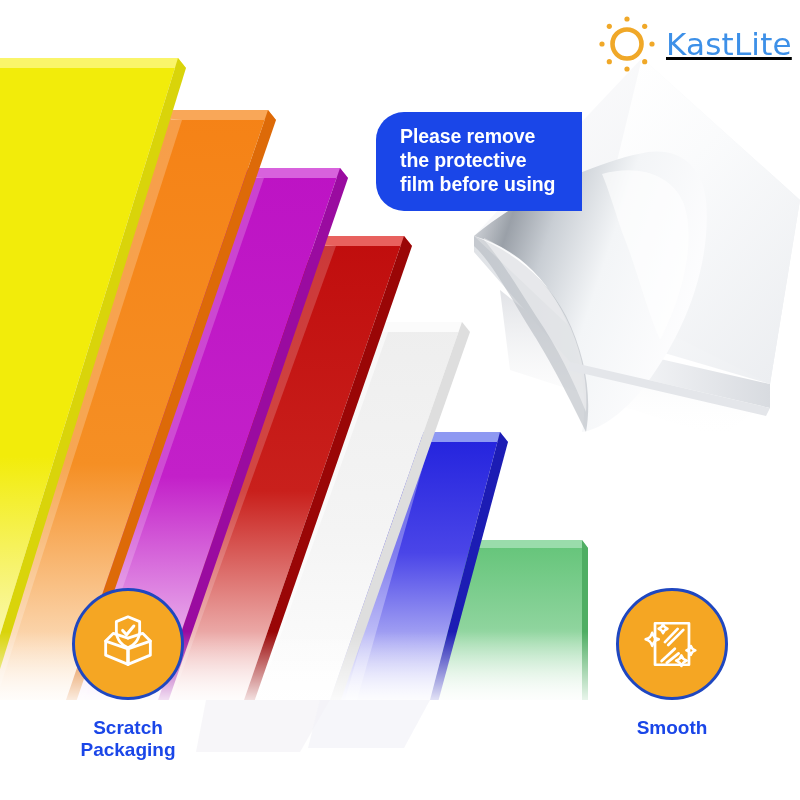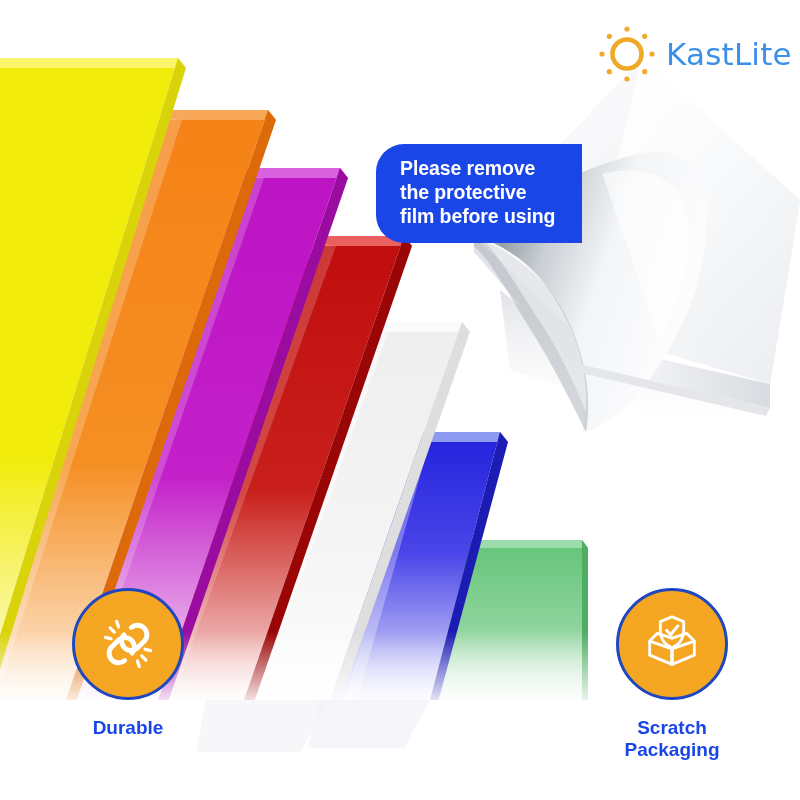--- a/index.html
+++ b/index.html
@@ -32,25 +32,26 @@
     left: 470px;
     top: 40px;
     width: 330px;
     height: 400px;
   }
 
   
   #brand-logo {
     position: absolute;
     left: 596px;
-    top: 24px;
+    top: 14px;
     display: flex;
     align-items: center;
     gap: 8px;
     height: 60px;
+    text-decoration: underline;
   }
   #brand-logo .sun-wrap {
     width: 62px;
     height: 62px;
     flex: 0 0 62px;
   }
   #brand-name {
     font-size: 31px;
     font-weight: 500;
     letter-spacing: .2px;
@@ -68,21 +69,20 @@
     padding: 13px 16px 15px 24px;
     box-sizing: border-box;
     background: #1a46e8;
     border-top-left-radius: 28px;
     border-bottom-left-radius: 28px;
     color: #ffffff;
     font-size: 19.5px;
     font-weight: bold;
     line-height: 1.22;
     letter-spacing: -.1px;
-    margin-top: 32px;
   }
 
   
   #feature-row {
     position: absolute;
     left: 40px;
     top: 588px;
     width: 720px;
     display: flex;
     justify-content: space-between;
@@ -292,54 +292,55 @@
     </span>
     <span id="brand-name">KastLite</span>
   </div>
 
   <div id="film-callout">Please remove the
 protective film
 before using</div>
 
   <div id="feature-row">
 
-    <div class="feature-item">
-      <div class="feature-circle">
-        <span>
-          <svg viewBox="0 0 70 70" width="66" height="66" xmlns="http://www.w3.org/2000/svg" fill="none" stroke="#ffffff" stroke-width="5.2" stroke-linecap="round" stroke-linejoin="round">
-            <path d="M38.5,17.5 a10,10 0 0 1 14.1,14.1 l-7.8,7.8 a10,10 0 0 1 -14.1,-14.1"></path>
-            <path d="M31.5,52.5 a10,10 0 0 1 -14.1,-14.1 l7.8,-7.8 a10,10 0 0 1 14.1,14.1"></path>
-            <g stroke-width="3.4">
-              <line x1="16" y1="18" x2="20.5" y2="22.5"></line>
-              <line x1="11" y1="28" x2="17" y2="29.5"></line>
-              <line x1="23" y1="11" x2="25" y2="17"></line>
-              <line x1="54" y1="52" x2="49.5" y2="47.5"></line>
-              <line x1="59" y1="42" x2="53" y2="40.5"></line>
-              <line x1="47" y1="59" x2="45" y2="53"></line>
-            </g>
-          </svg>
-        </span>
-      </div>
-      <div class="feature-label">Durable</div>
-    </div>
 
     <div class="feature-item">
       <div class="feature-circle">
         <span>
           <svg viewBox="0 0 70 70" width="68" height="68" xmlns="http://www.w3.org/2000/svg" fill="none" stroke="#ffffff" stroke-width="2.9" stroke-linecap="round" stroke-linejoin="round">
             <path d="M35,7 L47,12 v10 c0,8.5 -6,14.5 -12,17 c-6,-2.5 -12,-8.5 -12,-17 V12 Z"></path>
             <polyline points="29.5,21 33.5,25.5 41,16.5" stroke-width="3.1"></polyline>
             <polygon points="35,40 58,32 58,46.5 35,56"></polygon>
             <polygon points="35,40 12,32 12,46.5 35,56"></polygon>
             <polyline points="12,32 20,24 35,29"></polyline>
             <polyline points="58,32 50,24 35,29"></polyline>
             <line x1="35" y1="40" x2="35" y2="56"></line>
           </svg>
         </span>
       </div>
       <div class="feature-label">Scratch
 Packaging</div>
     </div>
 
+    <div class="feature-item">
+      <div class="feature-circle">
+        <span>
+          <svg viewBox="0 0 70 70" width="66" height="66" xmlns="http://www.w3.org/2000/svg" fill="none" stroke="#ffffff" stroke-width="2.9" stroke-linecap="round" stroke-linejoin="round">
+            <rect x="17" y="13" width="36" height="44"></rect>
+            <line x1="41" y1="19" x2="27.5" y2="33"></line>
+            <line x1="47" y1="20" x2="31" y2="36"></line>
+            <line x1="38" y1="40" x2="24" y2="53"></line>
+            <line x1="42" y1="45" x2="29.5" y2="55"></line>
+            <g stroke-width="2.6">
+              <path d="M14,23 c1.4,4.4 2.6,5.6 7,7 c-4.4,1.4 -5.6,2.6 -7,7 c-1.4,-4.4 -2.6,-5.6 -7,-7 c4.4,-1.4 5.6,-2.6 7,-7 Z"></path>
+              <path d="M25.5,14 c0.9,3 1.8,3.9 4.8,4.8 c-3,0.9 -3.9,1.8 -4.8,4.8 c-0.9,-3 -1.8,-3.9 -4.8,-4.8 c3,-0.9 3.9,-1.8 4.8,-4.8 Z"></path>
+              <path d="M55,37 c0.9,3 1.8,3.9 4.8,4.8 c-3,0.9 -3.9,1.8 -4.8,4.8 c-0.9,-3 -1.8,-3.9 -4.8,-4.8 c3,-0.9 3.9,-1.8 4.8,-4.8 Z"></path>
+              <path d="M45,47 c1.1,3.6 2.1,4.6 5.7,5.7 c-3.6,1.1 -4.6,2.1 -5.7,5.7 c-1.1,-3.6 -2.1,-4.6 -5.7,-5.7 c3.6,-1.1 4.6,-2.1 5.7,-5.7 Z"></path>
+            </g>
+          </svg>
+        </span>
+      </div>
+      <div class="feature-label">Smooth</div>
+    </div>
 
 
   </div>
 </div>
 
 </body></html>

